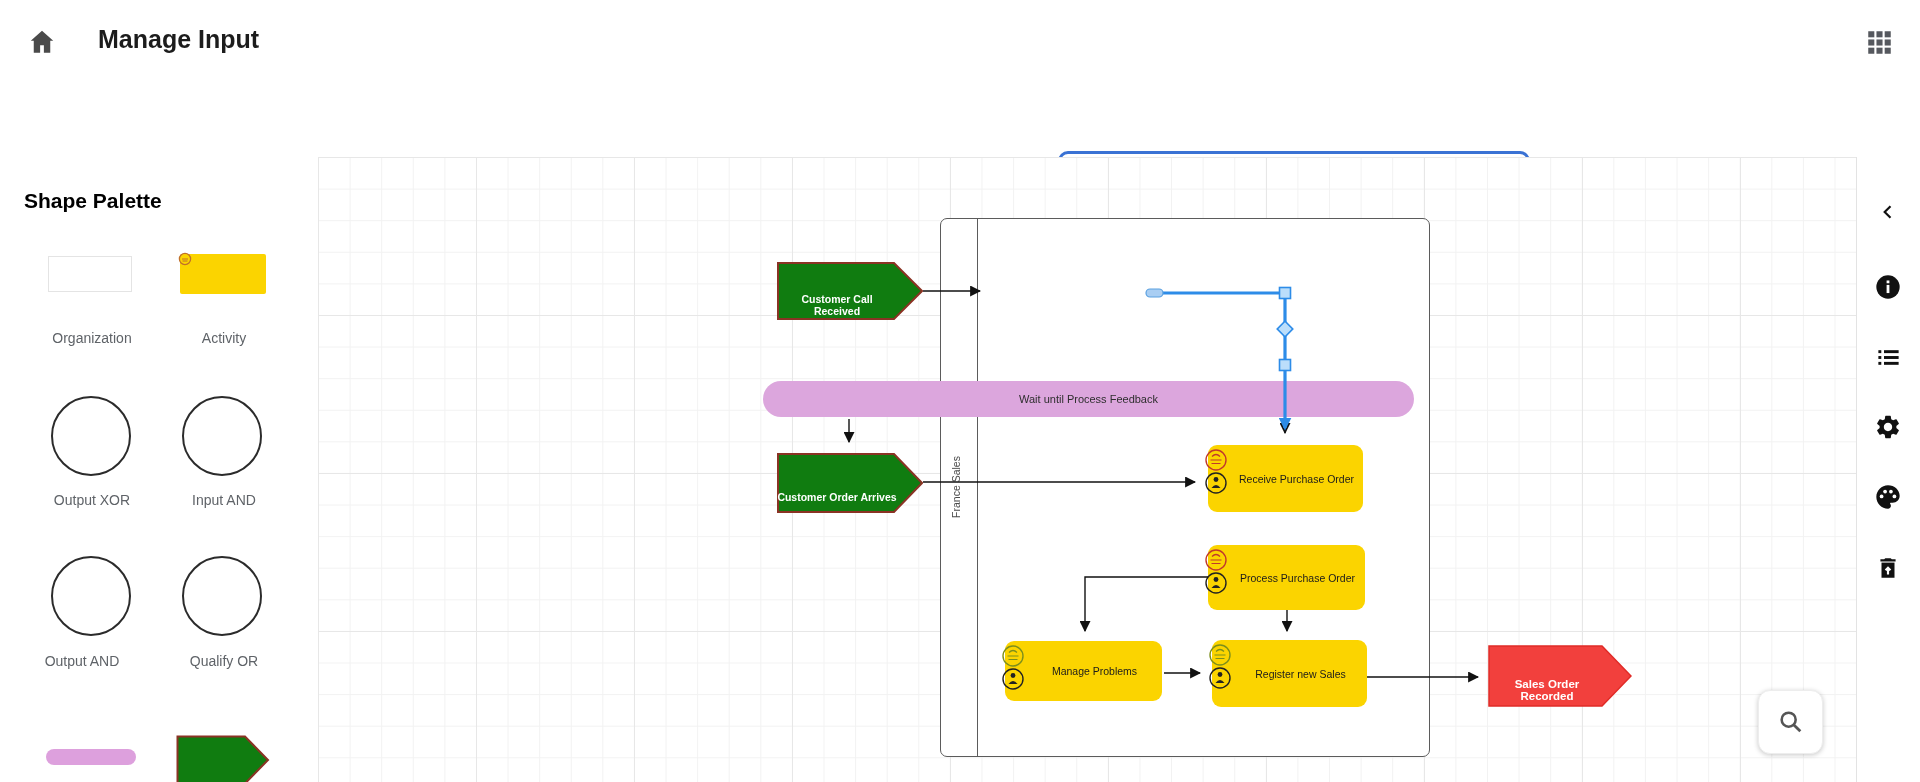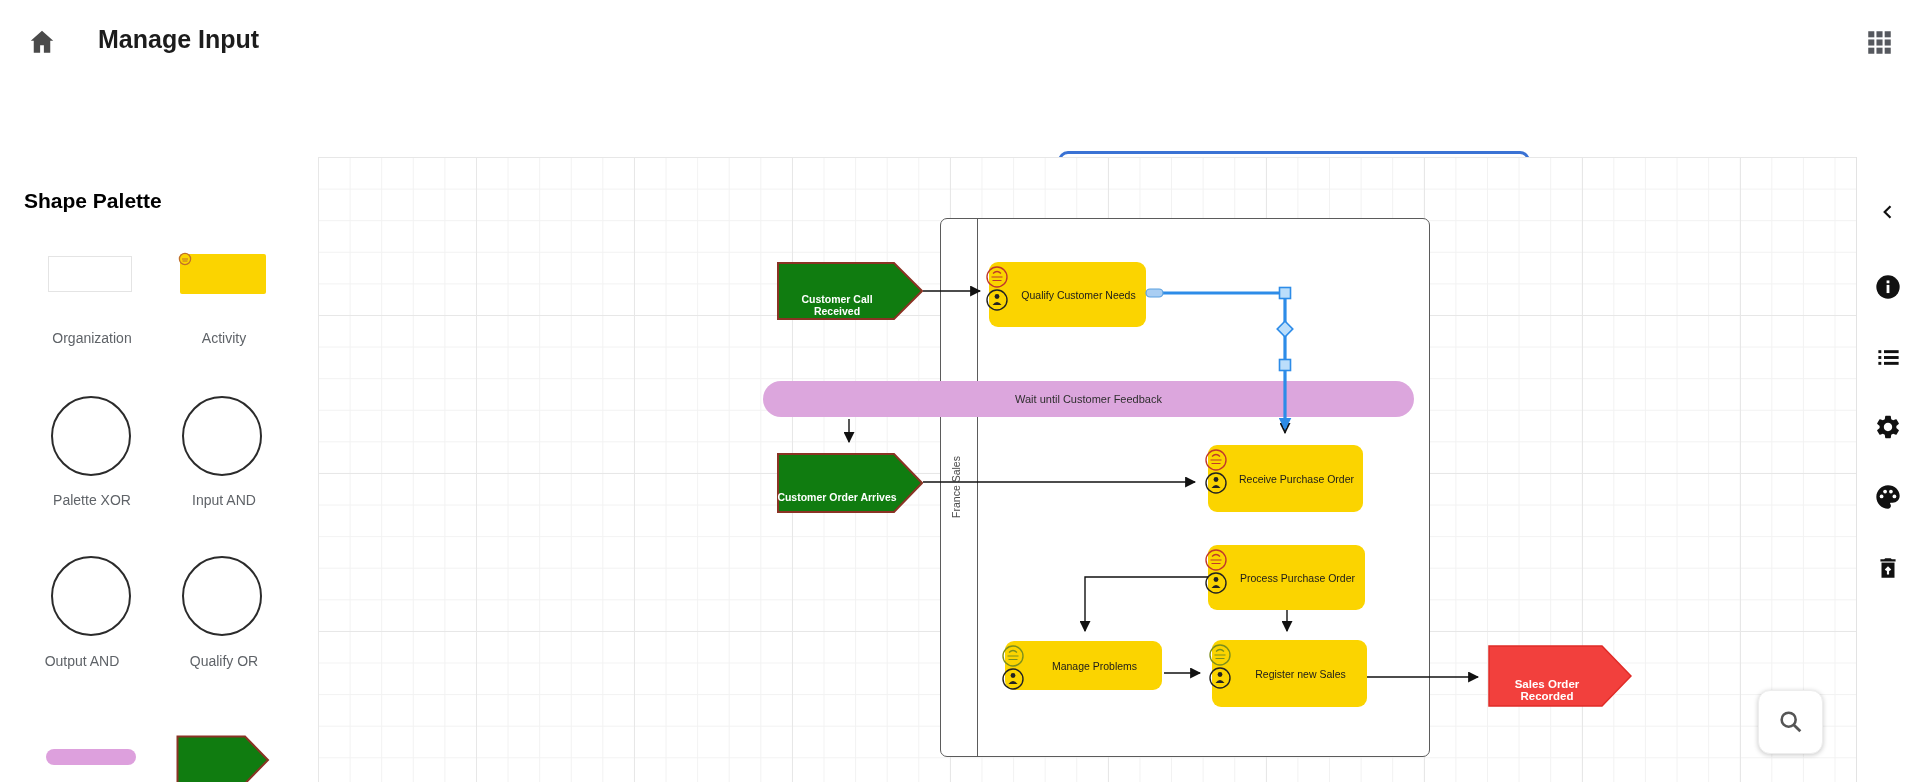--- a/index.html
+++ b/index.html
@@ -257,21 +257,21 @@
     </div>
     <div class="pal-label" style="left:25px;top:173px">Organization</div>
     <div class="pal-label" style="left:157px;top:173px">Activity</div>
 
     <div class="pal-shape" style="left:51px;top:239px">
         <div class="pal-circle"></div>
       </div>
     <div class="pal-shape" style="left:182px;top:239px">
         <div class="pal-circle"></div>
       </div>
-    <div class="pal-label" style="left:25px;top:335px">Palette XOR</div>
+    <div class="pal-label" style="left:25px;top:335px">Output XOR</div>
     <div class="pal-label" style="left:157px;top:335px">Input AND</div>
 
     <div class="pal-shape" style="left:51px;top:399px">
         <div class="pal-circle"></div>
       </div>
     <div class="pal-shape" style="left:182px;top:399px">
         <div class="pal-circle"></div>
       </div>
     <div class="pal-label" style="left:15px;top:496px">Output AND</div>
     <div class="pal-label" style="left:157px;top:496px">Qualify OR</div>
@@ -287,21 +287,21 @@
   </div>
 
   <div class="canvas"></div>
 
   <div class="pool" style="left:940px;top:218px">
     <div class="lane-head"></div>
   </div>
   <div class="lane-label">France Sales</div>
 
   <div class="wait-bar">
-    <span>Wait until Customer Feedback</span>
+    <span>Wait until Process Feedback</span>
   </div>
 
   <div class="node" style="left:777px;top:262px;width:146px;height:58px">
     <svg width="146" height="58" viewBox="0 0 146 58">
       <polygon points="1,1 117,1 145,29 117,57 1,57" fill="#107C10" stroke="#8A3324" stroke-width="2"></polygon>
     </svg>
     <div class="event-lbl">Customer Call Received</div>
   </div>
 
   <div class="node" style="left:777px;top:453px;width:146px;height:60px">
@@ -311,30 +311,20 @@
     <div class="event-lbl">Customer Order Arrives</div>
   </div>
 
   <div class="node" style="left:1488px;top:645px;width:144px;height:62px">
     <svg width="144" height="62" viewBox="0 0 144 62">
       <polygon points="1,1 114,1 143,31 114,61 1,61" fill="#F2403D" stroke="#E02B27" stroke-width="1.5"></polygon>
     </svg>
     <div class="event-lbl red">Sales Order Recorded</div>
   </div>
 
-  <div class="node activity" style="left:989px;top:262px;width:157px;height:65px">
-    <svg class="epc-icons" width="24" height="48" viewBox="0 0 24 48">
-      <circle cx="11" cy="11" r="10" fill="none" stroke="#C0392B" stroke-width="1.4"></circle>
-      <path d="M5.5 11h11M6.5 14.5h9M7 7.5q4-4 8 0" fill="none" stroke="#C0392B" stroke-width="1.2"></path>
-      <circle cx="11" cy="34" r="10" fill="none" stroke="#222" stroke-width="1.4"></circle>
-      <circle cx="11" cy="30.5" r="2.4" fill="#222"></circle>
-      <path d="M6.5 39q4.5-6 9 0z" fill="#222"></path>
-    </svg>
-    <span class="lbl">Qualify Customer Needs</span>
-  </div>
 
   <div class="node activity" style="left:1208px;top:545px;width:157px;height:65px">
     <svg class="epc-icons" width="24" height="48" viewBox="0 0 24 48">
       <circle cx="11" cy="11" r="10" fill="none" stroke="#C0392B" stroke-width="1.4"></circle>
       <path d="M5.5 11h11M6.5 14.5h9M7 7.5q4-4 8 0" fill="none" stroke="#C0392B" stroke-width="1.2"></path>
       <circle cx="11" cy="34" r="10" fill="none" stroke="#222" stroke-width="1.4"></circle>
       <circle cx="11" cy="30.5" r="2.4" fill="#222"></circle>
       <path d="M6.5 39q4.5-6 9 0z" fill="#222"></path>
     </svg>
     <span class="lbl">Process Purchase Order</span>
@@ -344,21 +334,21 @@
     <svg class="epc-icons" width="24" height="48" viewBox="0 0 24 48">
       <circle cx="11" cy="11" r="10" fill="none" stroke="#C0392B" stroke-width="1.4"></circle>
       <path d="M5.5 11h11M6.5 14.5h9M7 7.5q4-4 8 0" fill="none" stroke="#C0392B" stroke-width="1.2"></path>
       <circle cx="11" cy="34" r="10" fill="none" stroke="#222" stroke-width="1.4"></circle>
       <circle cx="11" cy="30.5" r="2.4" fill="#222"></circle>
       <path d="M6.5 39q4.5-6 9 0z" fill="#222"></path>
     </svg>
     <span class="lbl">Receive Purchase Order</span>
   </div>
 
-  <div class="node activity" style="left:1005px;top:641px;width:157px;height:49px">
+  <div class="node activity" style="left:1005px;top:641px;width:157px;height:60px">
     <svg class="epc-icons" width="24" height="48" viewBox="0 0 24 48">
       <circle cx="11" cy="11" r="10" fill="none" stroke="#7D8F1C" stroke-width="1.4"></circle>
       <path d="M5.5 11h11M6.5 14.5h9M7 7.5q4-4 8 0" fill="none" stroke="#7D8F1C" stroke-width="1.2"></path>
       <circle cx="11" cy="34" r="10" fill="none" stroke="#222" stroke-width="1.4"></circle>
       <circle cx="11" cy="30.5" r="2.4" fill="#222"></circle>
       <path d="M6.5 39q4.5-6 9 0z" fill="#222"></path>
     </svg>
     <span class="lbl">Manage Problems</span>
   </div>
 

